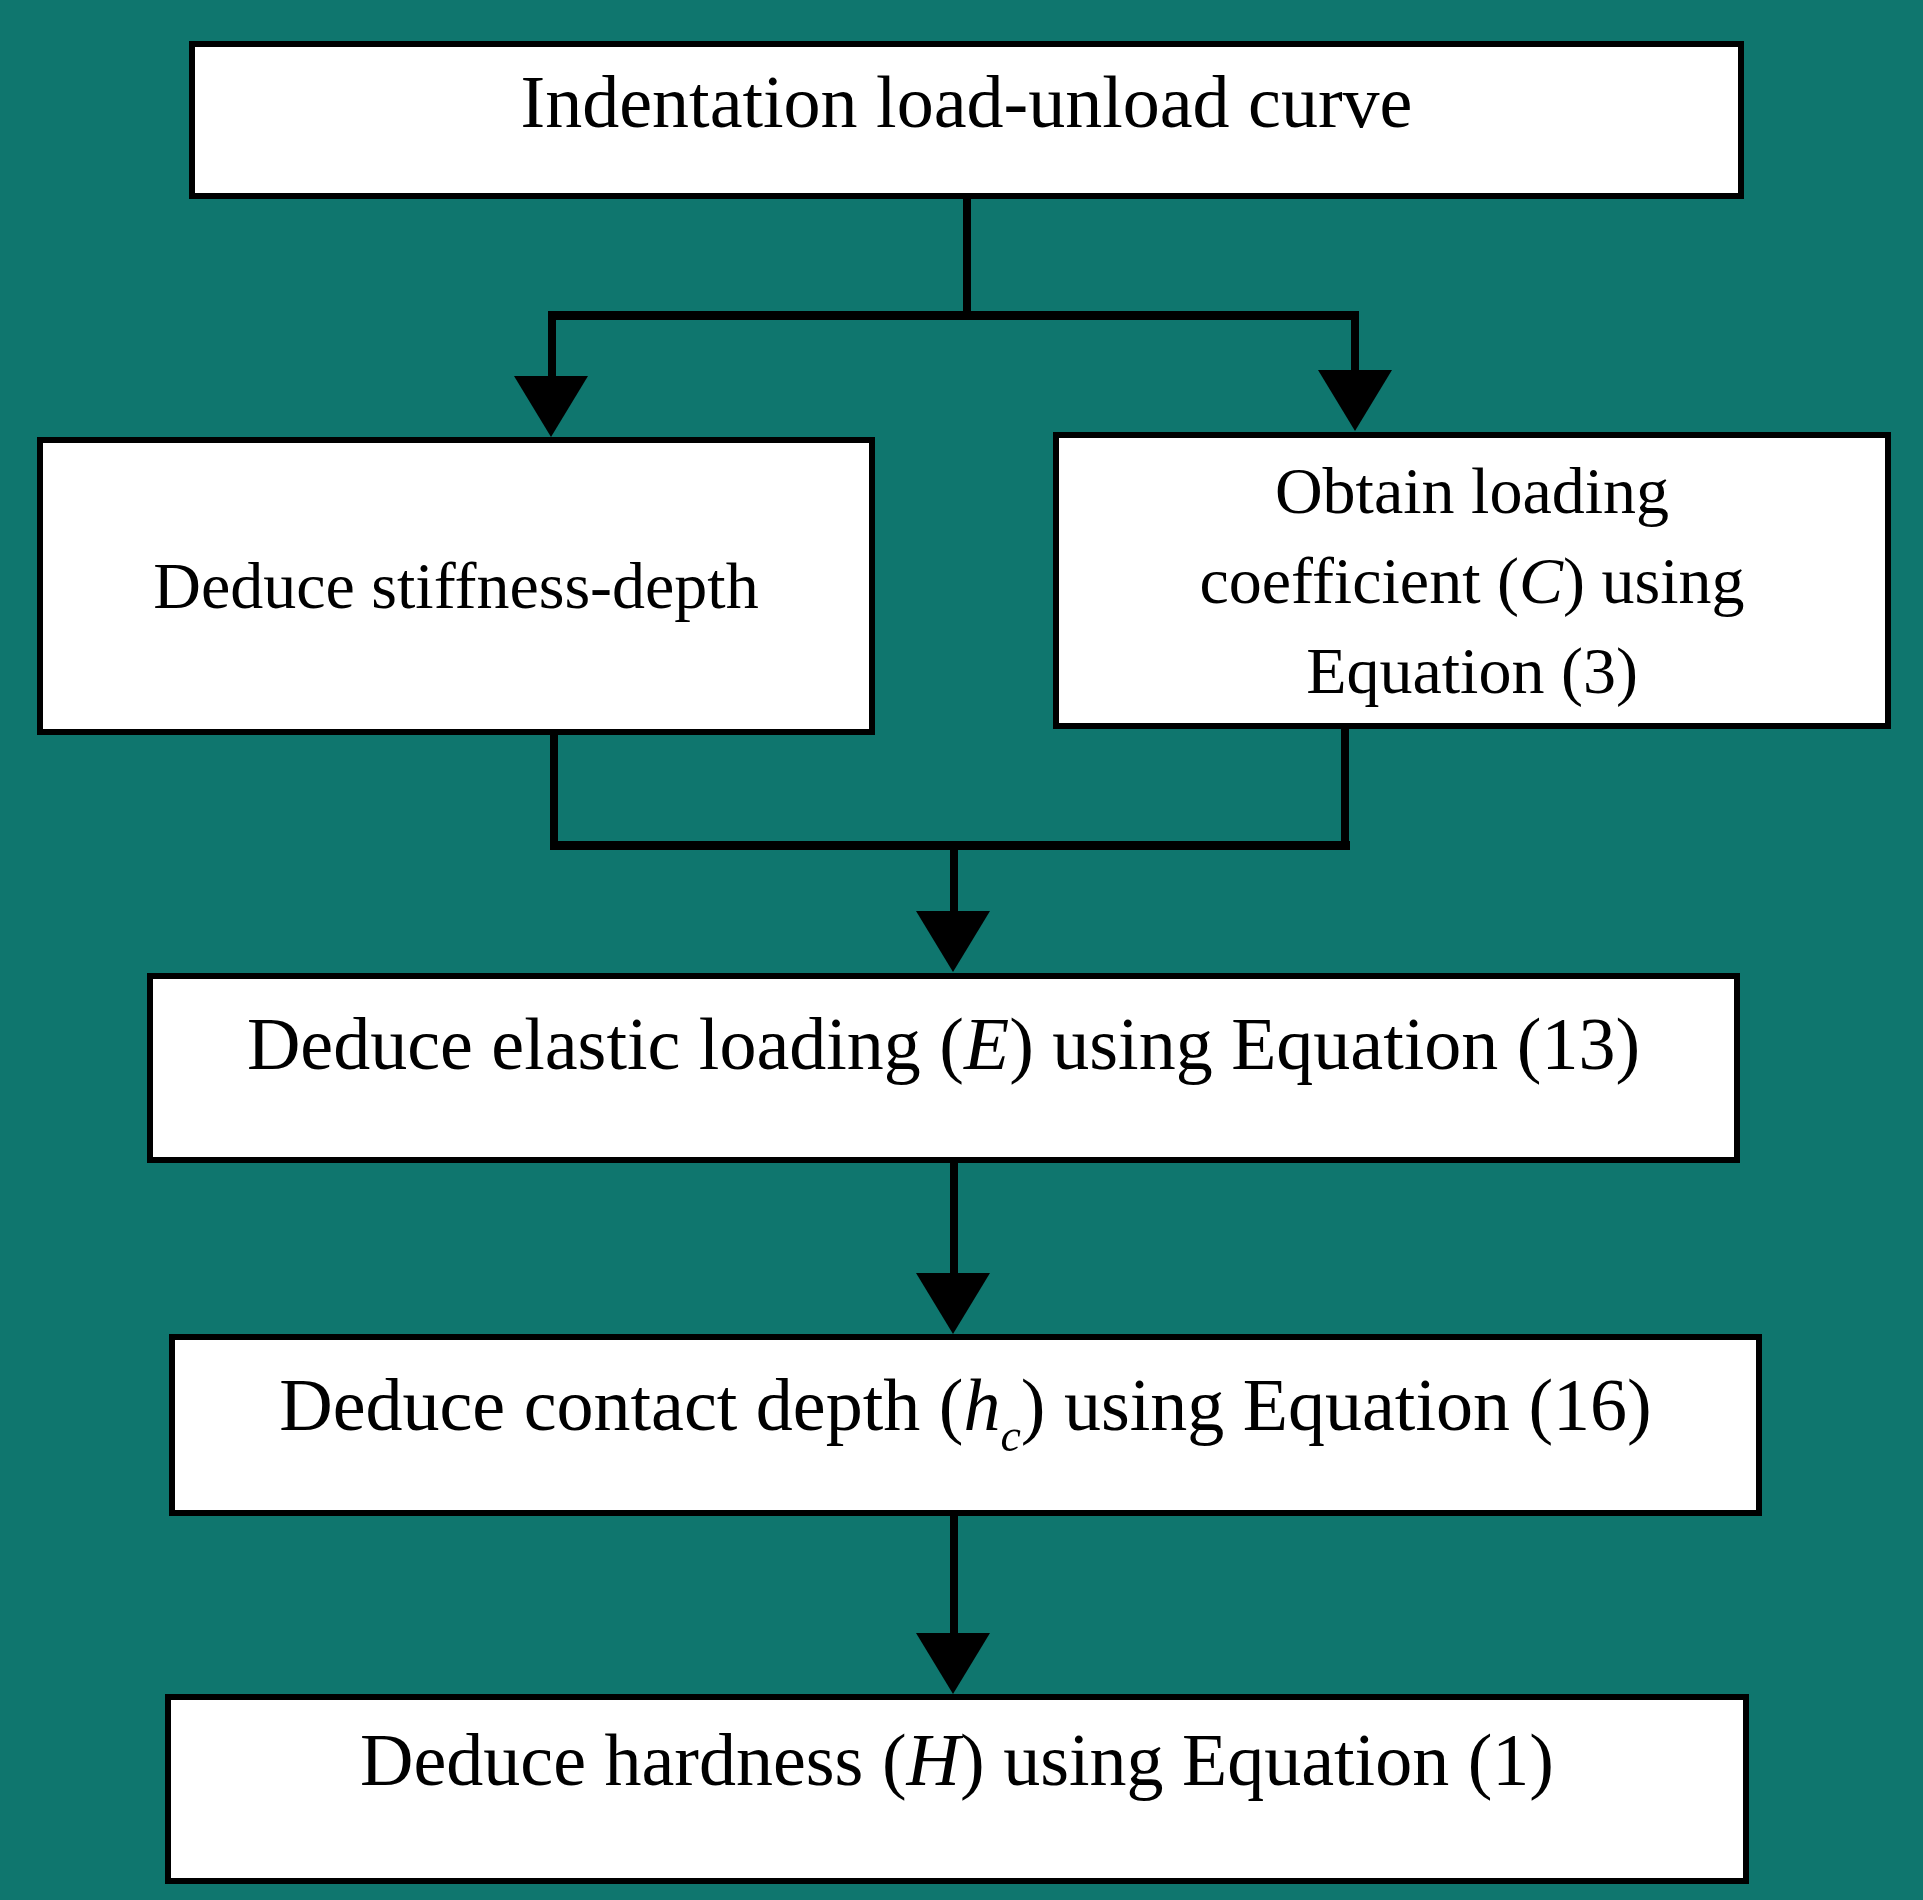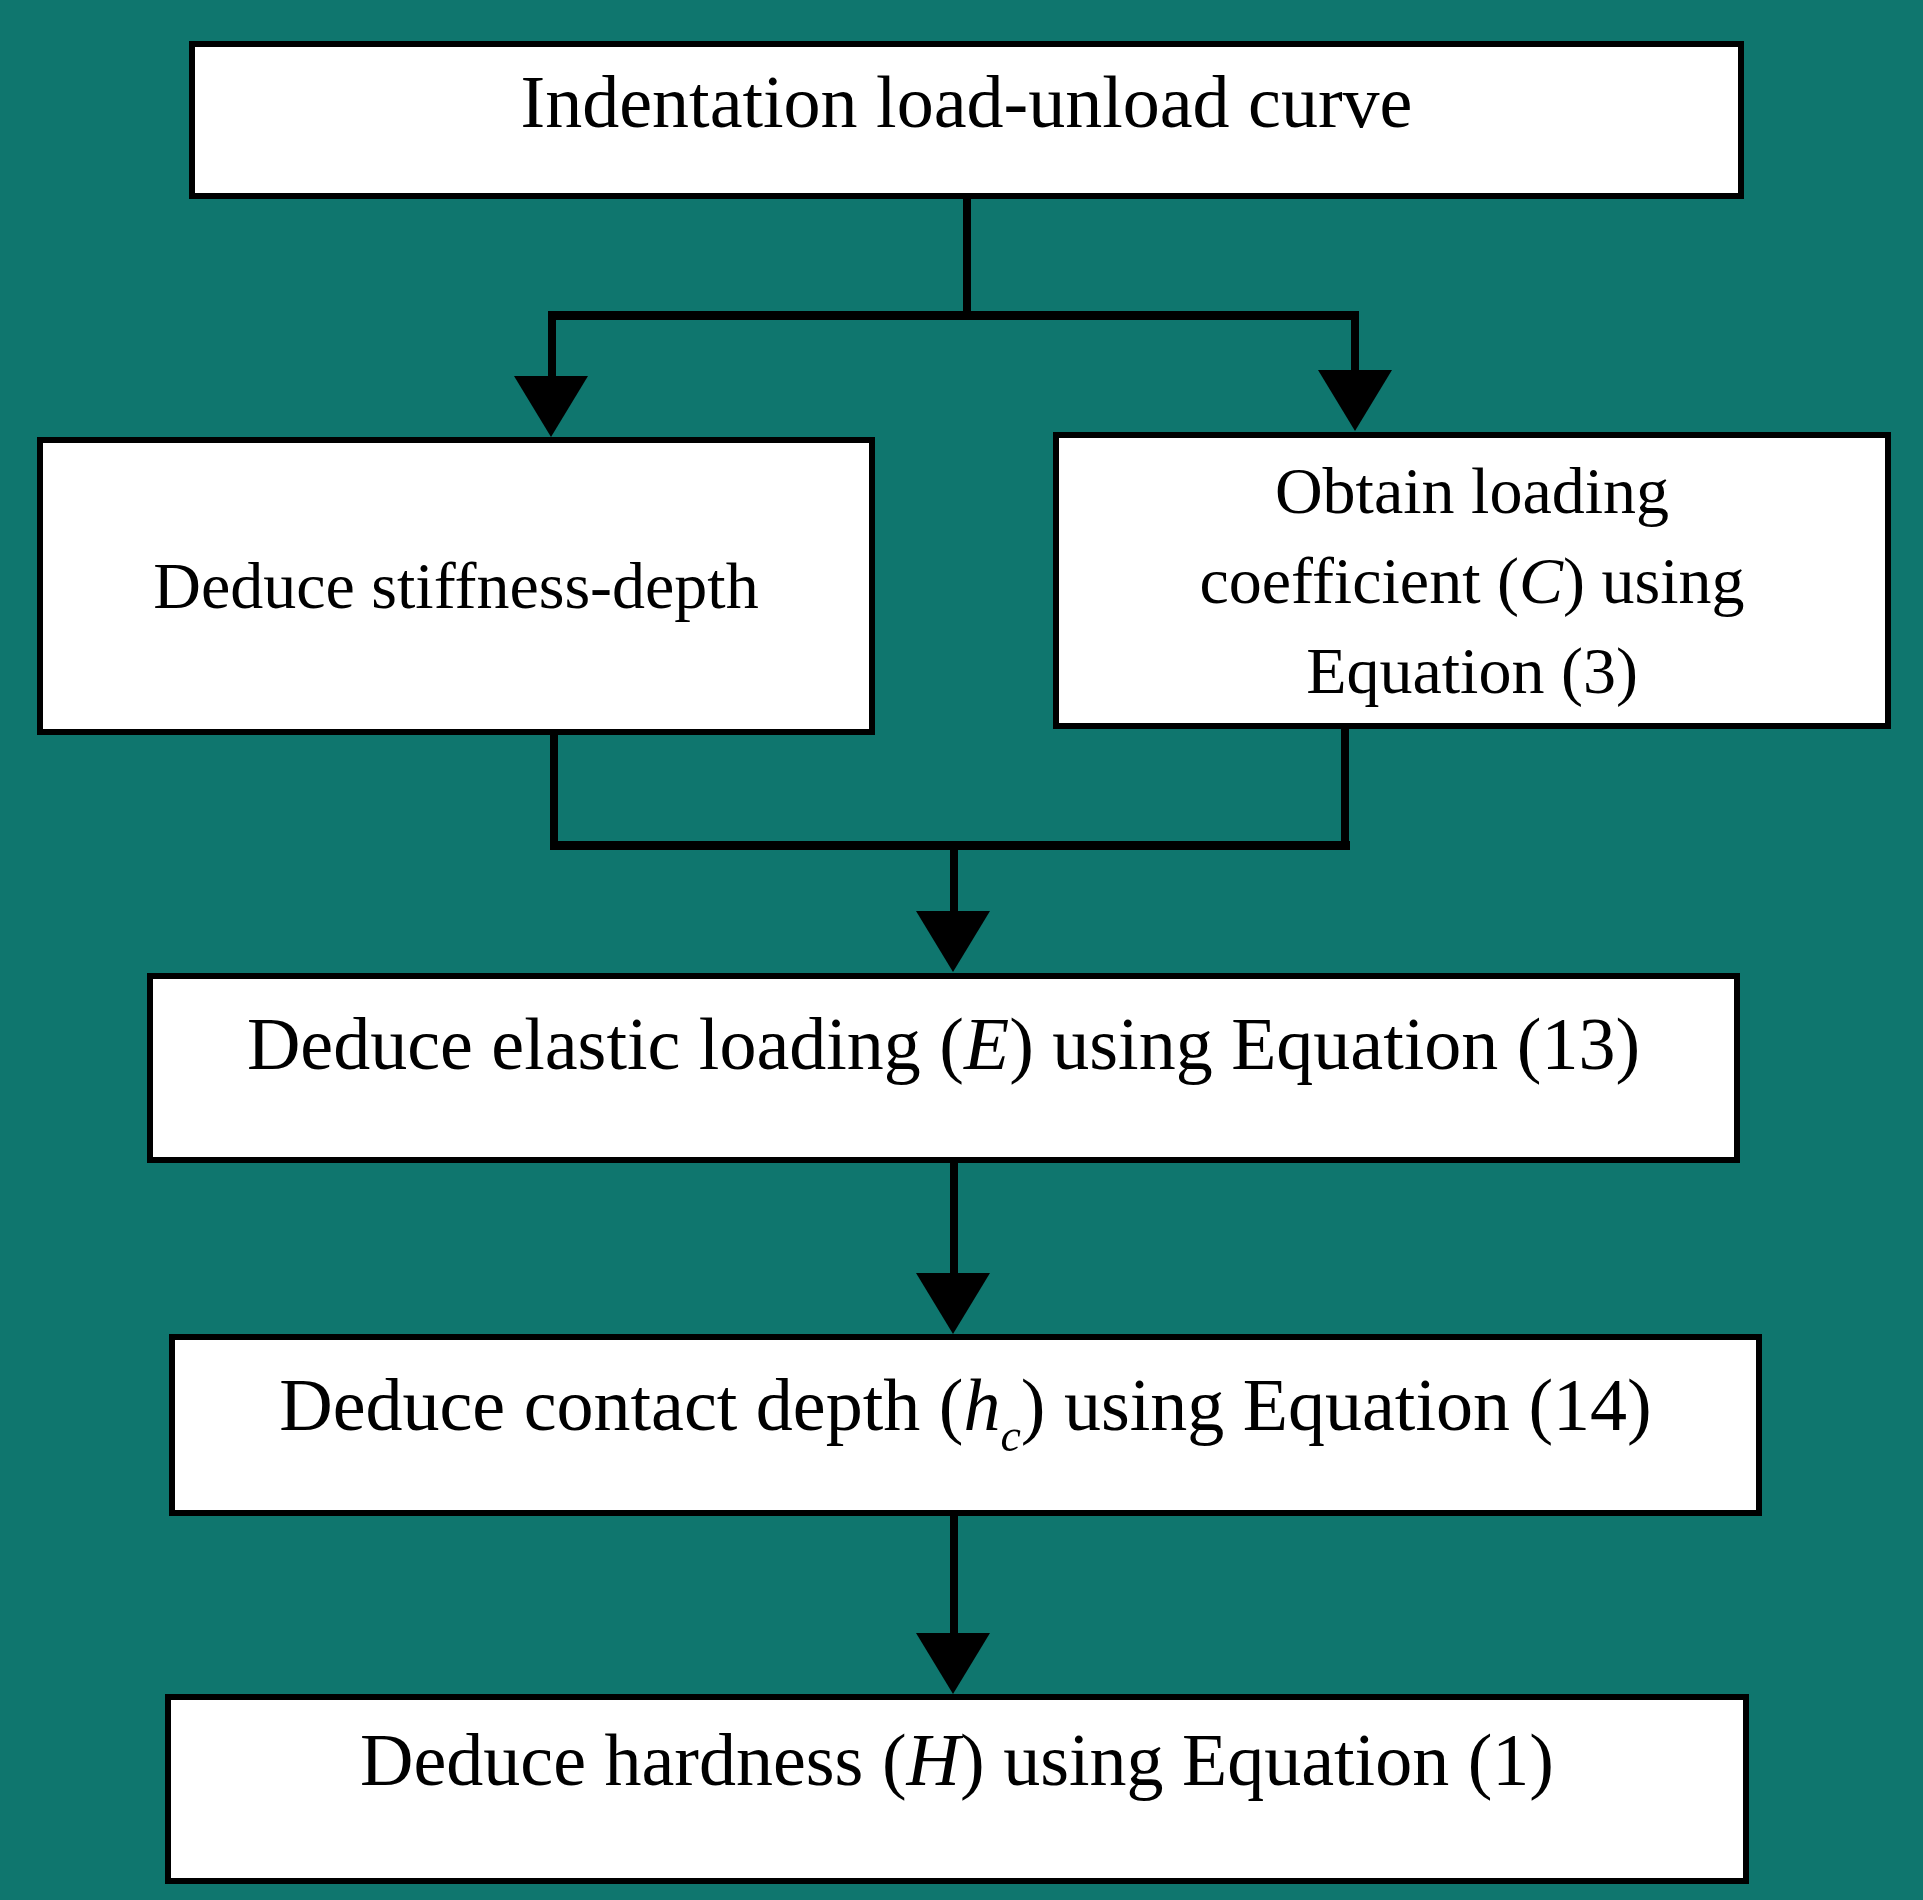--- a/index.html
+++ b/index.html
@@ -85,21 +85,21 @@
     <div>
       <span>Deduce elastic loading (</span><span class="var">E</span><span>) using Equation (13)</span>
     </div>
   </div>
 
   <div class="line" style="left:950px; top:1162px; width:8px; height:115px;"></div>
   <div class="arrowhead" style="left:916px; top:1273px;"></div>
 
   <div class="node single" style="left:169px; top:1334px; width:1593px; height:182px; padding-bottom:40px;">
     <div>
-      <span>Deduce contact depth (</span><span class="var">h</span><sub class="sv">c</sub><span>) using Equation (14)</span>
+      <span>Deduce contact depth (</span><span class="var">h</span><sub class="sv">c</sub><span>) using Equation (16)</span>
     </div>
   </div>
 
   <div class="line" style="left:950px; top:1516px; width:8px; height:121px;"></div>
   <div class="arrowhead" style="left:916px; top:1633px;"></div>
 
   <div class="node single" style="left:165px; top:1694px; width:1584px; height:190px; padding-bottom:57px;">
     <div>
       <span>Deduce hardness (</span><span class="var">H</span><span>) using Equation (1)</span>
     </div>

